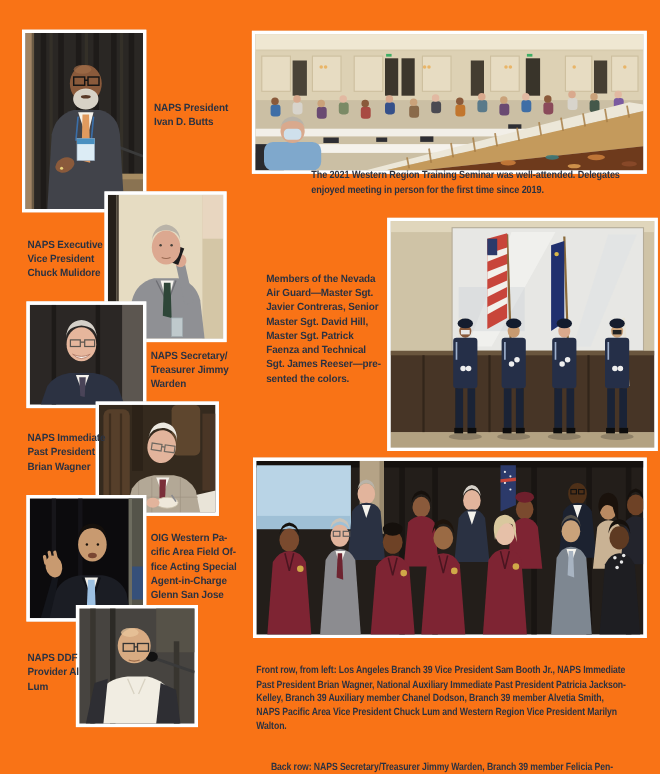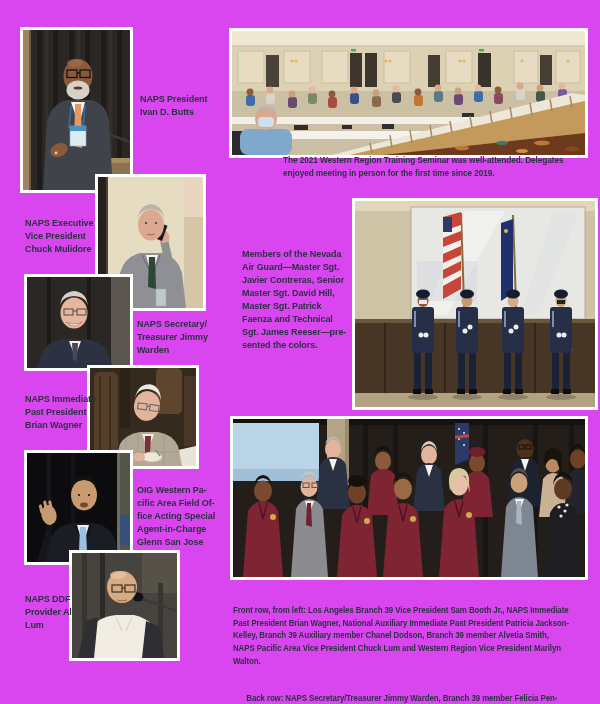--- a/index.html
+++ b/index.html
@@ -1,16 +1,16 @@
 <!DOCTYPE html>
 <html><head>
 <meta charset="utf-8">
 <style>
   html,body{margin:0;padding:0;background:#fff;}
-  .page{position:relative;width:600px;height:704px;background:#d946ef;overflow:hidden;
+  .page{position:relative;width:600px;height:704px;background:#f97316;overflow:hidden;
         font-family:"Liberation Sans",sans-serif;}
   .photo{position:absolute;border:3px solid #ffffff;overflow:hidden;background:#ddd;}
   .photo svg{display:block;width:100%;height:100%;}
   .cap{position:absolute;font-weight:bold;font-size:9.5px;line-height:13px;color:#2b3241;
        white-space:pre-wrap;transform-origin:0 0;letter-spacing:-0.1px;z-index:20;}
   .cap-group{line-height:12.6px;}
   .cap-group .para{white-space:pre-wrap;}
   .cap-group .indent{text-indent:16px;}
 </style>
 </head>

